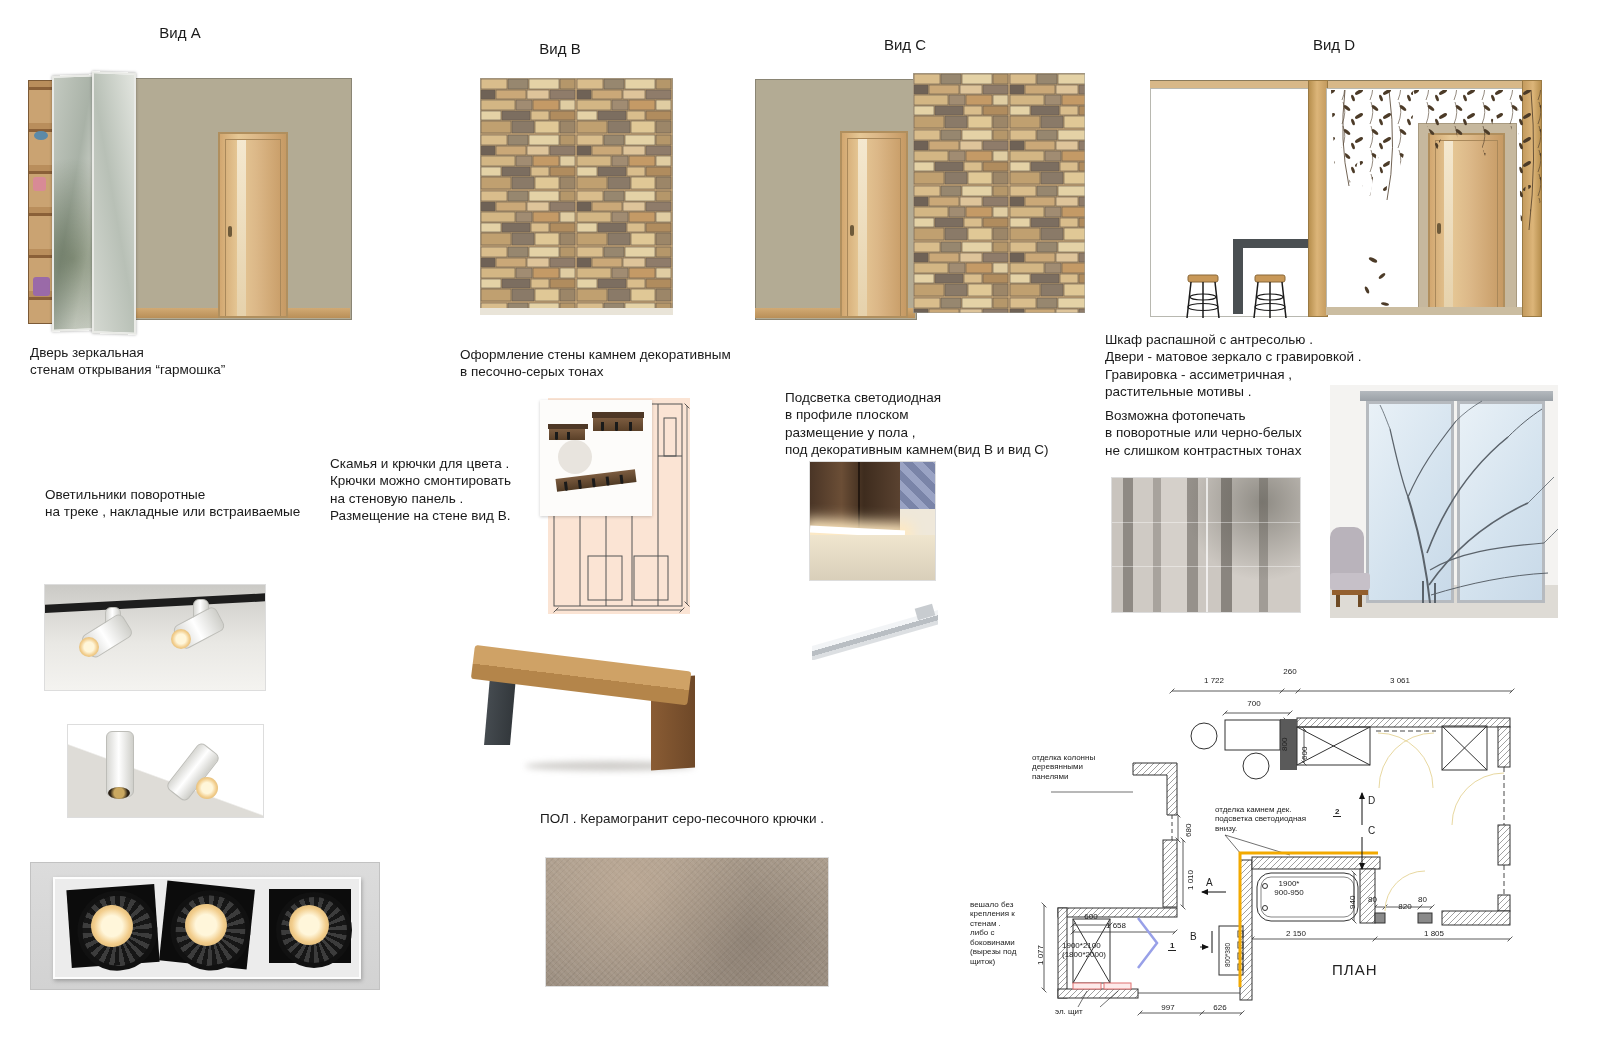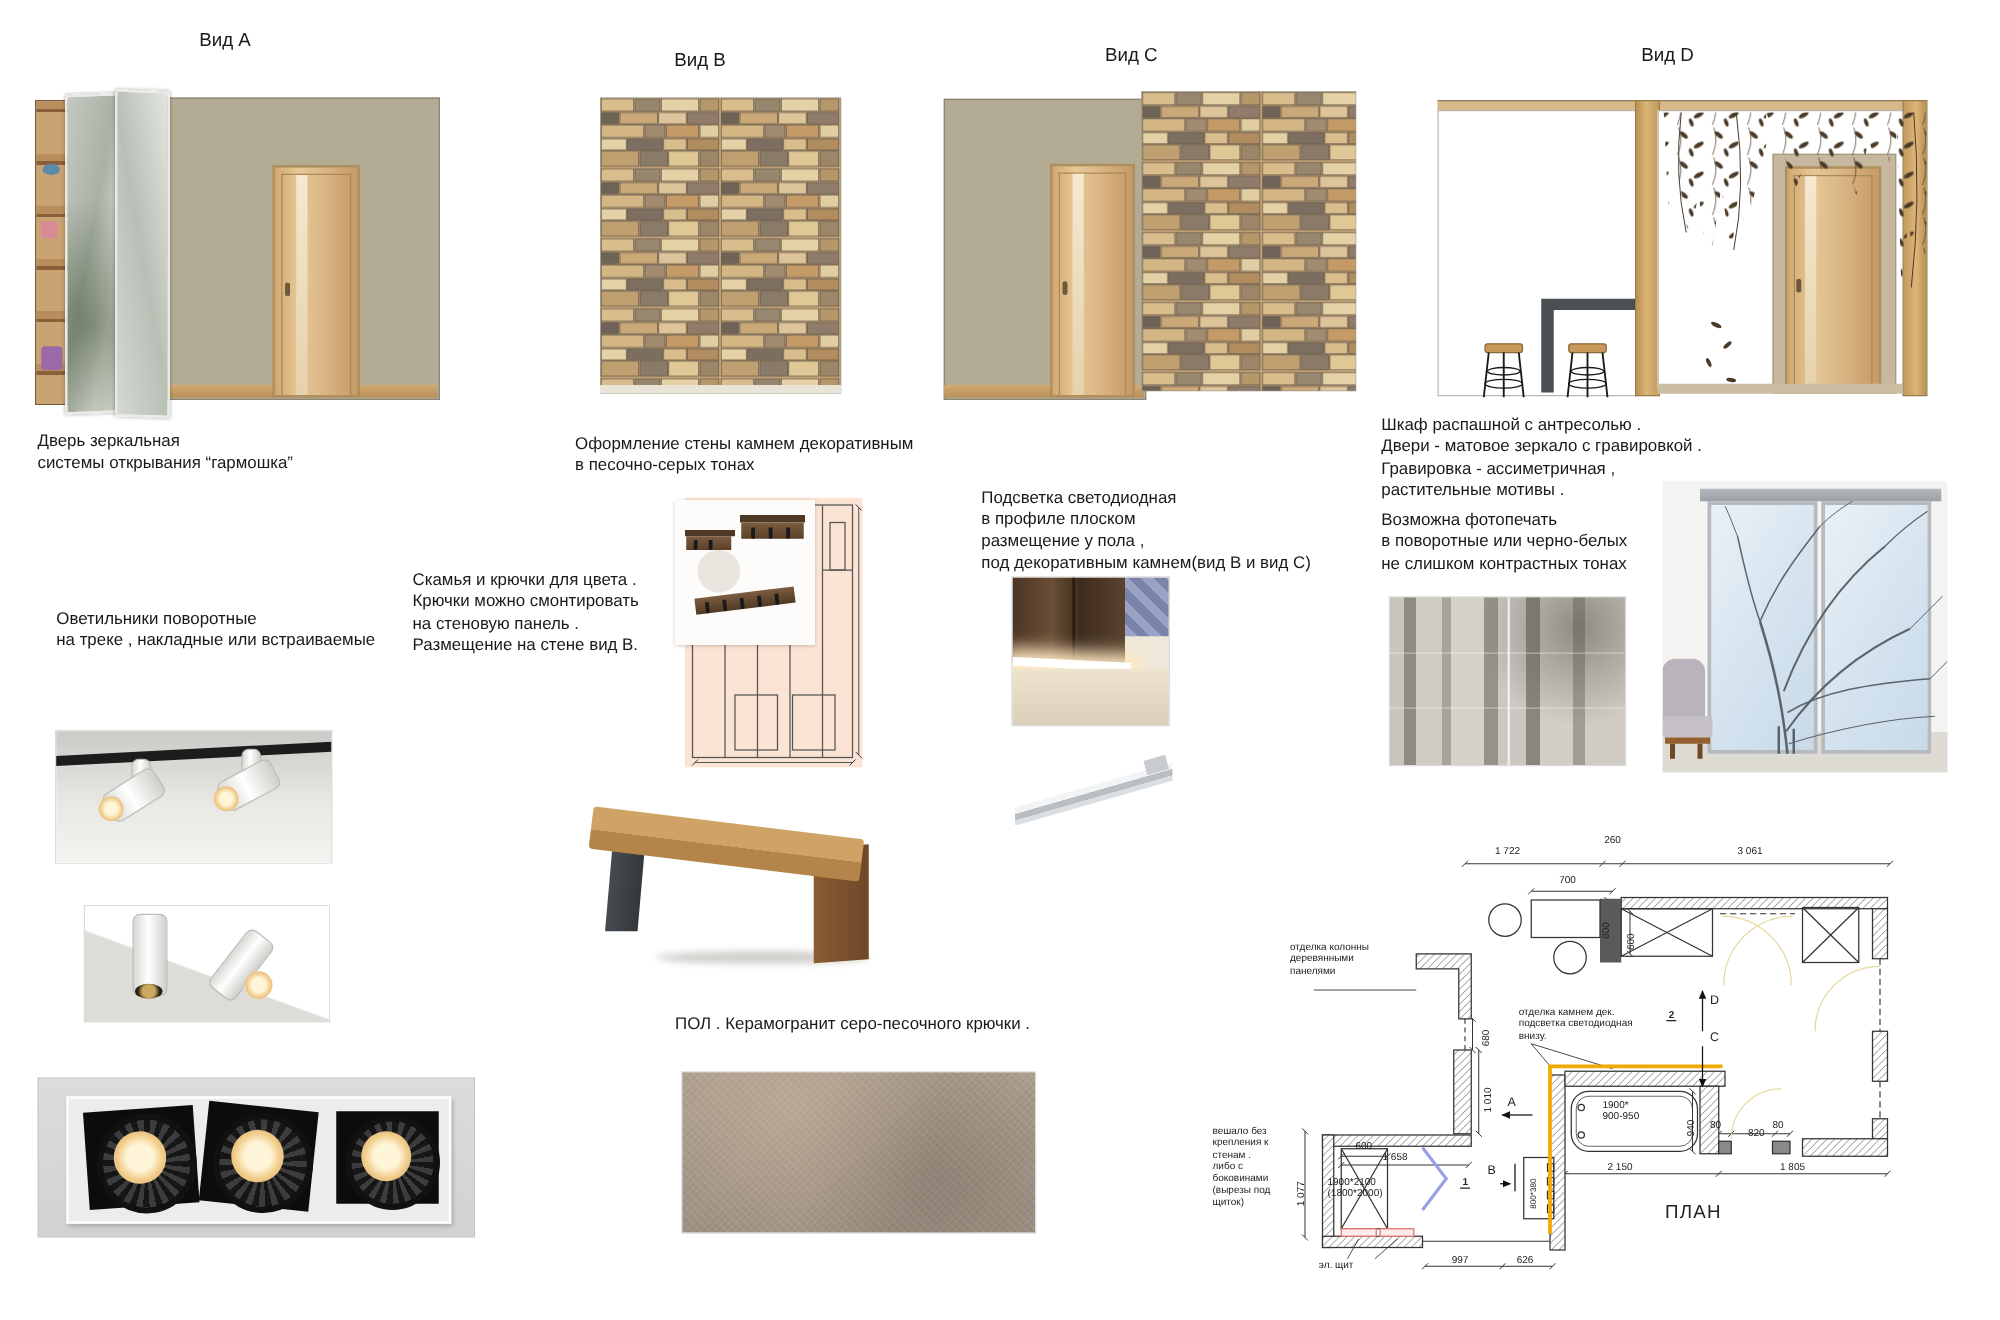--- a/index.html
+++ b/index.html
@@ -91,21 +91,21 @@
     <div class="abs" style="left:4px;top:96px;width:13px;height:14px;background:#d88a96;border-radius:3px"></div>
     <div class="abs" style="left:4px;top:196px;width:17px;height:19px;background:#9a6aa8;border-radius:3px"></div>
   </div>
   <div class="abs mirror" style="left:27px;top:5px;width:42px;height:252px;transform:skewY(-2deg);
        background:linear-gradient(100deg,#c3c9c0,#a9b2a7 45%,#d8dbd4 75%),radial-gradient(circle at 45% 72%,rgba(80,100,60,.5),transparent 55%);background-blend-mode:multiply"></div>
   <div class="abs mirror" style="left:67px;top:2px;width:40px;height:258px;transform:skewY(2deg);
        background:linear-gradient(80deg,#d4d8d1,#b8c0b6 50%,#e2e5df)"></div>
 </div>
 
 <div class="abs cap" style="left:30px;top:344px;width:300px">Дверь зеркальная
-системы открывания “гармошка”</div>
+стенам открывания “гармошка”</div>
 
 <div class="abs vtitle" style="left:490px;top:40px;width:140px">Вид В</div>
 
 <svg class="abs" style="left:480px;top:78px" width="193" height="237">
   <rect x="0" y="0" width="193" height="237" fill="url(#stones)" stroke="#9a9a92" stroke-width="1"></rect>
   <rect x="0" y="230" width="193" height="7" fill="#e9e4d8"></rect>
 </svg>
 
 <div class="abs cap" style="left:460px;top:346px;width:330px">Оформление стены камнем декоративным
 в песочно-серых тонах</div>
@@ -440,21 +440,21 @@
 
     <g stroke="#111" stroke-width="1" fill="none">
       <line x1="276" y1="237" x2="252" y2="237" marker-end="url(#arr)"></line>
       <line x1="262" y1="276" x2="262" y2="298"></line>
       <line x1="250" y1="292" x2="258" y2="292" marker-end="url(#arr)"></line>
       <line x1="412" y1="170" x2="412" y2="138" marker-end="url(#arr)"></line>
       <line x1="412" y1="182" x2="412" y2="214" marker-end="url(#arr)"></line>
     </g>
   </svg>
 
-  <div class="plan-lbl" style="left:246px;top:21px;width:44px;text-align:left">1 722</div>
+  <div class="plan-lbl" style="left:230px;top:21px;width:44px;text-align:right">1 722</div>
   <div class="plan-lbl" style="left:324px;top:12px;width:32px;text-align:center">260</div>
   <div class="plan-lbl" style="left:420px;top:21px;width:60px;text-align:center">3 061</div>
   <div class="plan-lbl" style="left:284px;top:44px;width:40px;text-align:center">700</div>
   <div class="plan-lbl rot" style="left:330px;top:96px">800</div>
   <div class="plan-lbl rot" style="left:350px;top:105px">600</div>
   <div class="plan-lbl rot" style="left:234px;top:182px">680</div>
   <div class="plan-lbl rot" style="left:236px;top:235px">1 010</div>
   <div class="plan-lbl rot" style="left:86px;top:310px">1 077</div>
   <div class="plan-lbl" style="left:122px;top:257px;width:38px;text-align:center">600</div>
   <div class="plan-lbl" style="left:138px;top:266px;width:56px;text-align:center">1 658</div>
@@ -476,21 +476,21 @@
   <div class="plan-lbl" style="left:20px;top:245px;width:64px">вешало без
 крепления к
 стенам .
 либо с
 боковинами
 (вырезы под
 щиток)</div>
   <div class="plan-lbl" style="left:105px;top:352px;width:50px">эл. щит</div>
   <div class="plan-lbl" style="left:112px;top:286px;width:70px">1900*2100
 (1800*2000)</div>
-  <div class="plan-lbl" style="left:332px;top:224px;width:46px;">1900*
+  <div class="plan-lbl" style="left:316px;top:224px;width:46px;text-align:center">1900*
 900-950</div>
   <div class="plan-lbl rot" style="left:274px;top:312px;font-size:6.5px">800*380</div>
 
   <div class="plan-lbl roomnum" style="left:218px;top:286px">1</div>
   <div class="plan-lbl roomnum" style="left:383px;top:152px">2</div>
   <div class="plan-lbl dirlbl" style="left:256px;top:222px">A</div>
   <div class="plan-lbl dirlbl" style="left:240px;top:276px">B</div>
   <div class="plan-lbl dirlbl" style="left:418px;top:170px">C</div>
   <div class="plan-lbl dirlbl" style="left:418px;top:140px">D</div>
 

